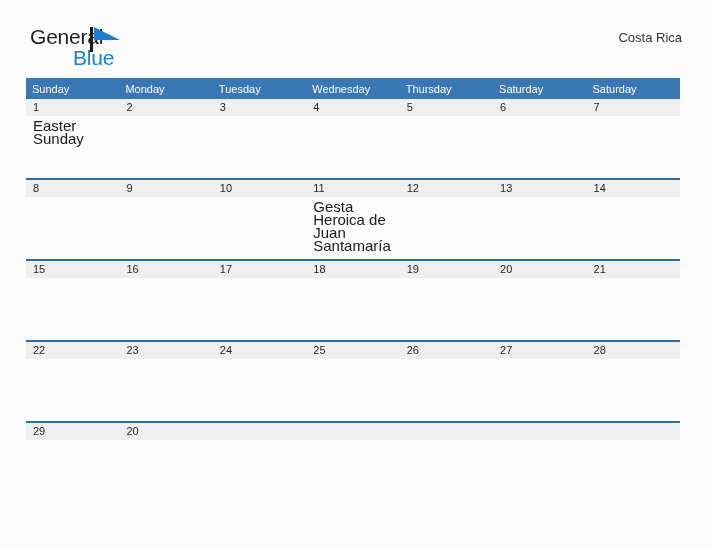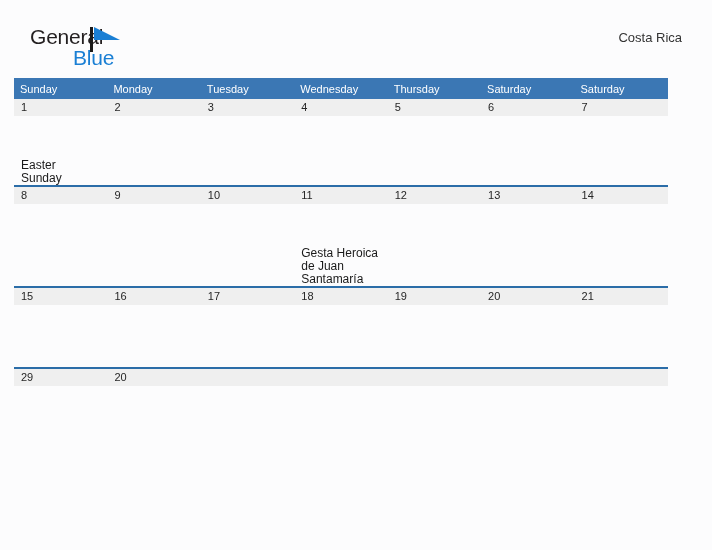--- a/index.html
+++ b/index.html
@@ -69,21 +69,21 @@
     position: absolute;
     right: 30px;
     top: 30px;
     font-size: 13px;
     color: #333333;
   }
 
   
   .calendar {
     position: absolute;
-    left: 14px;
+    left: 26px;
     top: 78px;
     width: 654px;
     border-collapse: collapse;
     table-layout: fixed;
   }
 
   .calendar th {
     background: #3b77b4;
     color: #ffffff;
     font-size: 11px;
@@ -114,24 +114,23 @@
     line-height: 11px;
   }
   .daynum.empty {
     color: transparent;
   }
 
   .events {
     padding: 3px 8px 0 7px;
   }
   .event {
-    font-size: 12px;
+    font-size: 15px;
     line-height: 13px;
     color: #1a1a1a;
-    margin-top: 40px;
   }
 </style>
 </head>
 <body>
 
 <div class="page-header">
 
   <div class="brand">
     <span class="brand-general">General</span>
     <span class="brand-blue">Blue</span>
@@ -230,20 +229,43 @@
         </td>
         <td>
           <div class="daynum">20</div>
         </td>
         <td>
           <div class="daynum">21</div>
         </td>
       </tr>
       <tr class="week">
         <td>
+          <div class="daynum">22</div>
+        </td>
+        <td>
+          <div class="daynum">23</div>
+        </td>
+        <td>
+          <div class="daynum">24</div>
+        </td>
+        <td>
+          <div class="daynum">25</div>
+        </td>
+        <td>
+          <div class="daynum">26</div>
+        </td>
+        <td>
+          <div class="daynum">27</div>
+        </td>
+        <td>
+          <div class="daynum">28</div>
+        </td>
+      </tr>
+      <tr class="week">
+        <td>
           <div class="daynum">29</div>
         </td>
         <td>
           <div class="daynum">20</div>
         </td>
         <td>
           <div class="daynum empty">&nbsp;</div>
         </td>
         <td>
           <div class="daynum empty">&nbsp;</div>

